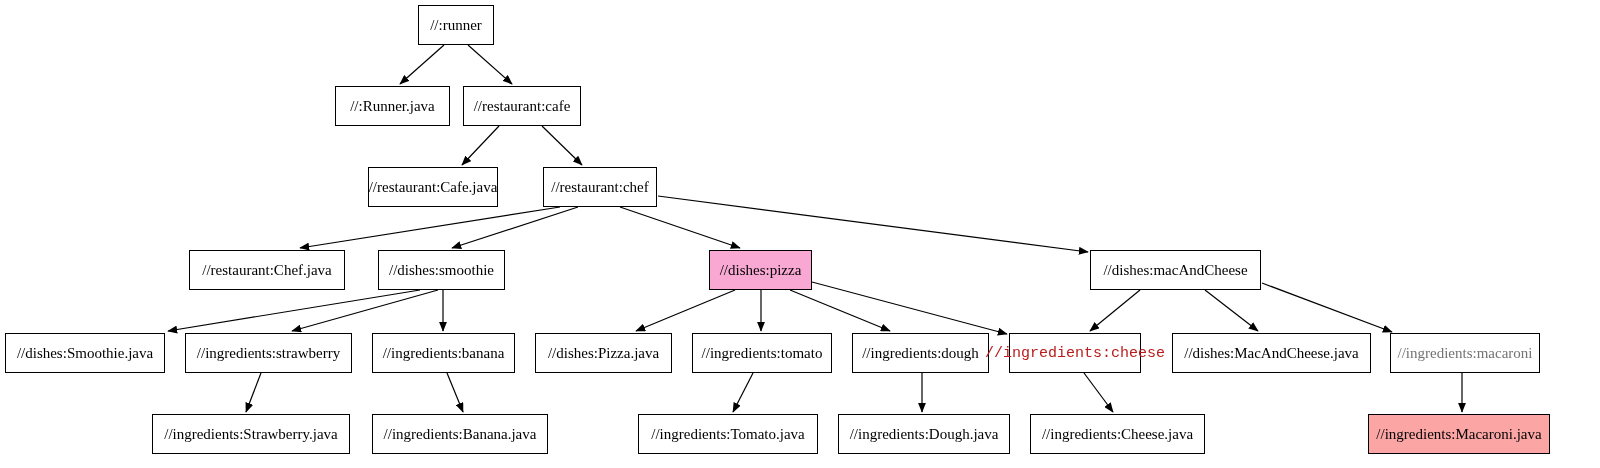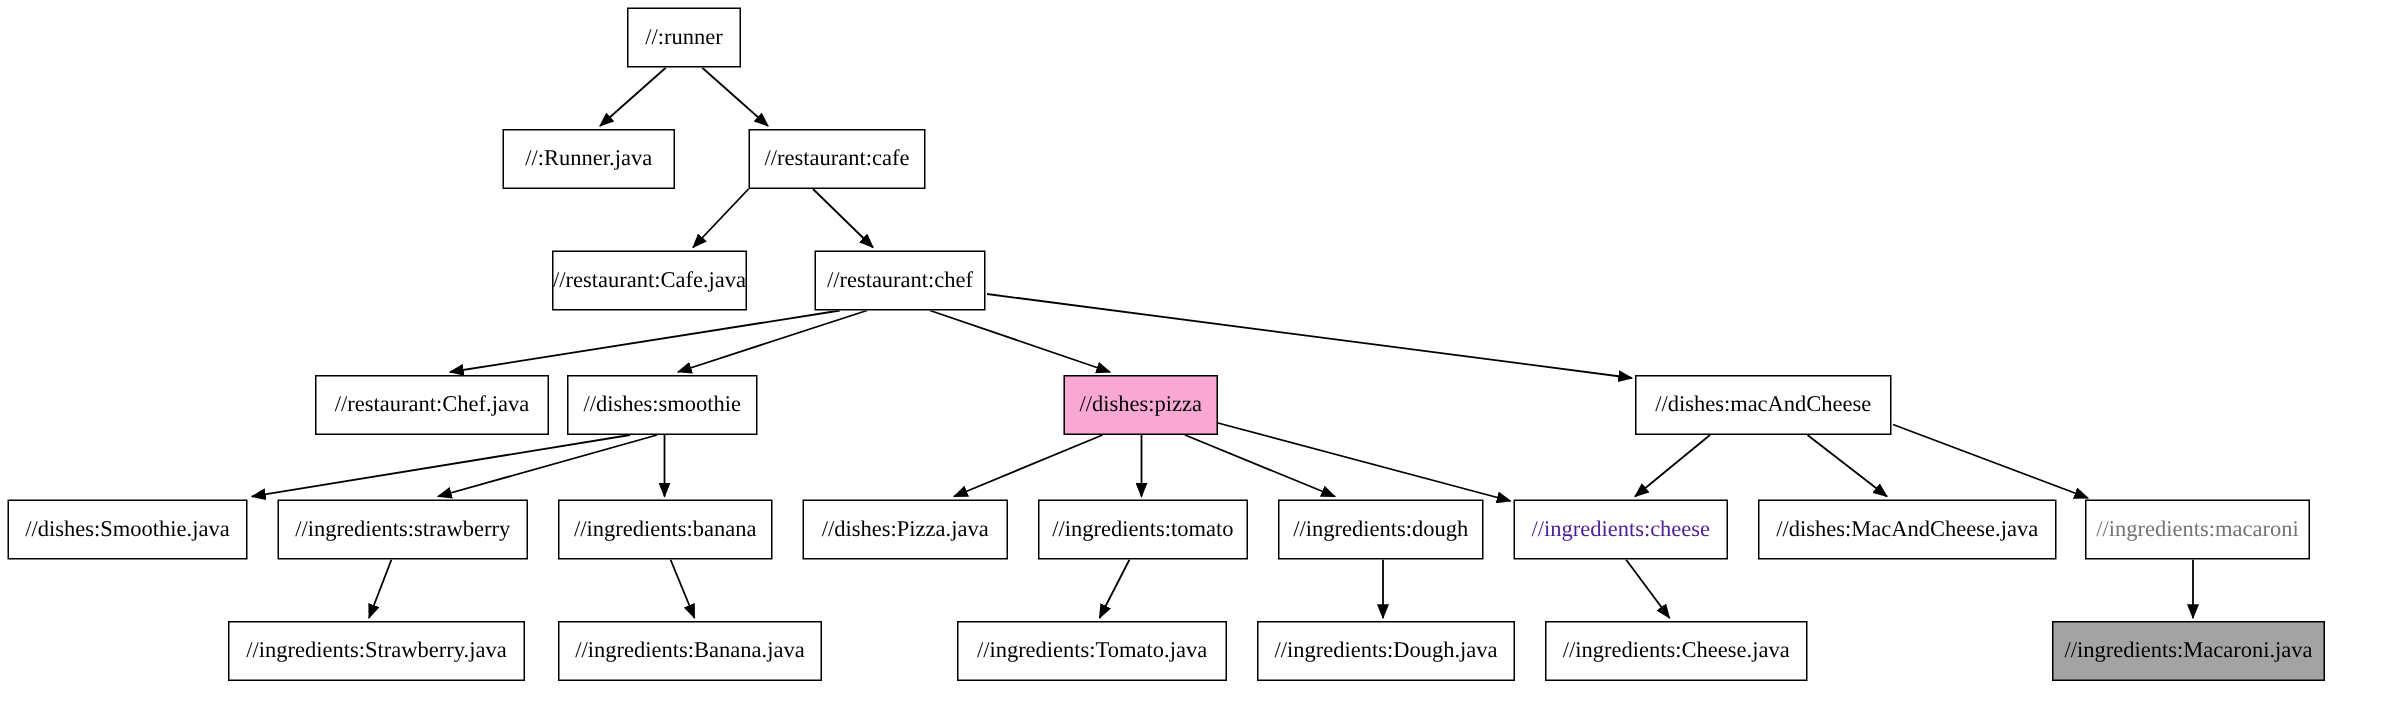--- a/index.html
+++ b/index.html
@@ -84,30 +84,30 @@
       </g>
   </svg>
 
   <div id="node-group">
       <div class="graph-node" style="left: 418px; top: 5px; width: 76px; height: 40px; border-color: rgb(0, 0, 0); background: rgb(255, 255, 255); color: rgb(0, 0, 0);">
         <span class="node-label">//:runner</span>
       </div>
       <div class="graph-node" style="left: 335px; top: 86px; width: 115px; height: 40px; border-color: rgb(0, 0, 0); background: rgb(255, 255, 255); color: rgb(0, 0, 0);">
         <span class="node-label">//:Runner.java</span>
       </div>
-      <div class="graph-node" style="left: 463px; top: 86px; width: 118px; height: 40px; border-color: rgb(0, 0, 0); background: rgb(255, 255, 255); color: rgb(0, 0, 0); margin-left: 36px;">
+      <div class="graph-node" style="left: 463px; top: 86px; width: 118px; height: 40px; border-color: rgb(0, 0, 0); background: rgb(255, 255, 255); color: rgb(0, 0, 0);">
         <span class="node-label">//restaurant:cafe</span>
       </div>
       <div class="graph-node" style="left: 368px; top: 167px; width: 130px; height: 40px; border-color: rgb(0, 0, 0); background: rgb(255, 255, 255); color: rgb(0, 0, 0);">
         <span class="node-label">//restaurant:Cafe.java</span>
       </div>
       <div class="graph-node" style="left: 543px; top: 167px; width: 114px; height: 40px; border-color: rgb(0, 0, 0); background: rgb(255, 255, 255); color: rgb(0, 0, 0);">
         <span class="node-label">//restaurant:chef</span>
       </div>
-      <div class="graph-node" style="left: 210px; top: 250px; width: 156px; height: 40px; border-color: rgb(0, 0, 0); background: rgb(255, 255, 255); color: rgb(0, 0, 0);">
+      <div class="graph-node" style="left: 189px; top: 250px; width: 156px; height: 40px; border-color: rgb(0, 0, 0); background: rgb(255, 255, 255); color: rgb(0, 0, 0);">
         <span class="node-label">//restaurant:Chef.java</span>
       </div>
       <div class="graph-node" style="left: 378px; top: 250px; width: 127px; height: 40px; border-color: rgb(0, 0, 0); background: rgb(255, 255, 255); color: rgb(0, 0, 0);">
         <span class="node-label">//dishes:smoothie</span>
       </div>
       <div class="graph-node" style="left: 709px; top: 250px; width: 103px; height: 40px; border-color: rgb(0, 0, 0); background: #f9a8d4; color: rgb(0, 0, 0);">
         <span class="node-label">//dishes:pizza</span>
       </div>
       <div class="graph-node" style="left: 1090px; top: 250px; width: 171px; height: 40px; border-color: rgb(0, 0, 0); background: rgb(255, 255, 255); color: rgb(0, 0, 0);">
         <span class="node-label">//dishes:macAndCheese</span>
@@ -123,21 +123,21 @@
       </div>
       <div class="graph-node" style="left: 535px; top: 333px; width: 137px; height: 40px; border-color: rgb(0, 0, 0); background: rgb(255, 255, 255); color: rgb(0, 0, 0);">
         <span class="node-label">//dishes:Pizza.java</span>
       </div>
       <div class="graph-node" style="left: 692px; top: 333px; width: 140px; height: 40px; border-color: rgb(0, 0, 0); background: rgb(255, 255, 255); color: rgb(0, 0, 0);">
         <span class="node-label">//ingredients:tomato</span>
       </div>
       <div class="graph-node" style="left: 852px; top: 333px; width: 137px; height: 40px; border-color: rgb(0, 0, 0); background: rgb(255, 255, 255); color: rgb(0, 0, 0);">
         <span class="node-label">//ingredients:dough</span>
       </div>
-      <div class="graph-node" style="left: 1009px; top: 333px; width: 143px; height: 40px; border-color: rgb(0, 0, 0); background: rgb(255, 255, 255); color: #4c1d95;">
+      <div class="graph-node" style="left: 1009px; top: 333px; width: 132px; height: 40px; border-color: rgb(0, 0, 0); background: rgb(255, 255, 255); color: #b91c1c; font-family: Liberation Mono, monospace;">
         <span class="node-label">//ingredients:cheese</span>
       </div>
       <div class="graph-node" style="left: 1172px; top: 333px; width: 199px; height: 40px; border-color: rgb(0, 0, 0); background: rgb(255, 255, 255); color: rgb(0, 0, 0);">
         <span class="node-label">//dishes:MacAndCheese.java</span>
       </div>
       <div class="graph-node" style="left: 1390px; top: 333px; width: 150px; height: 40px; border-color: rgb(0, 0, 0); background: rgb(255, 255, 255); color: #737373;">
         <span class="node-label">//ingredients:macaroni</span>
       </div>
       <div class="graph-node" style="left: 152px; top: 414px; width: 198px; height: 40px; border-color: rgb(0, 0, 0); background: rgb(255, 255, 255); color: rgb(0, 0, 0);">
         <span class="node-label">//ingredients:Strawberry.java</span>
@@ -147,18 +147,18 @@
       </div>
       <div class="graph-node" style="left: 638px; top: 414px; width: 180px; height: 40px; border-color: rgb(0, 0, 0); background: rgb(255, 255, 255); color: rgb(0, 0, 0);">
         <span class="node-label">//ingredients:Tomato.java</span>
       </div>
       <div class="graph-node" style="left: 838px; top: 414px; width: 172px; height: 40px; border-color: rgb(0, 0, 0); background: rgb(255, 255, 255); color: rgb(0, 0, 0);">
         <span class="node-label">//ingredients:Dough.java</span>
       </div>
       <div class="graph-node" style="left: 1030px; top: 414px; width: 175px; height: 40px; border-color: rgb(0, 0, 0); background: rgb(255, 255, 255); color: rgb(0, 0, 0);">
         <span class="node-label">//ingredients:Cheese.java</span>
       </div>
-      <div class="graph-node" style="left: 1368px; top: 414px; width: 182px; height: 40px; border-color: rgb(0, 0, 0); background: #a3a3a3; color: rgb(0, 0, 0);">
+      <div class="graph-node" style="left: 1368px; top: 414px; width: 182px; height: 40px; border-color: rgb(0, 0, 0); background: #fca5a5; color: rgb(0, 0, 0);">
         <span class="node-label">//ingredients:Macaroni.java</span>
       </div>
     </div>
 
 </div>
 
 </body></html>

